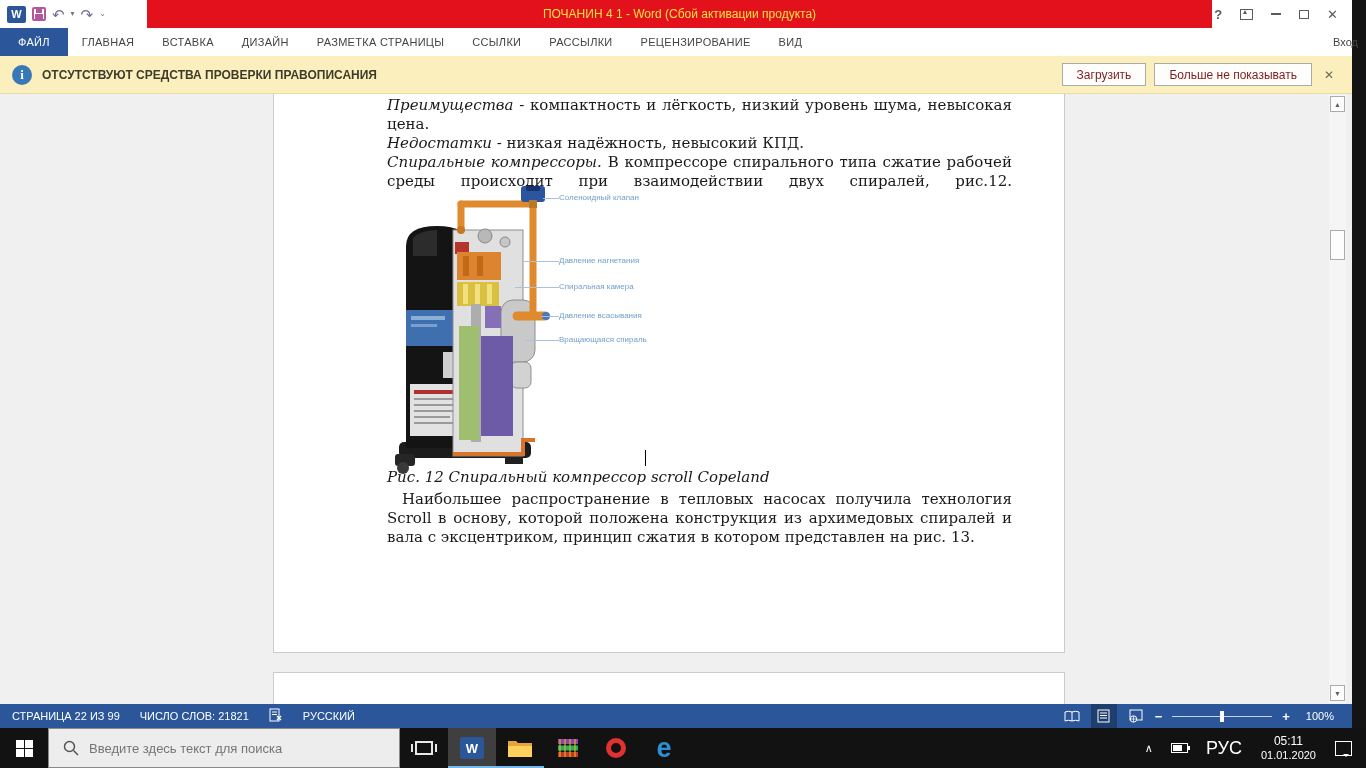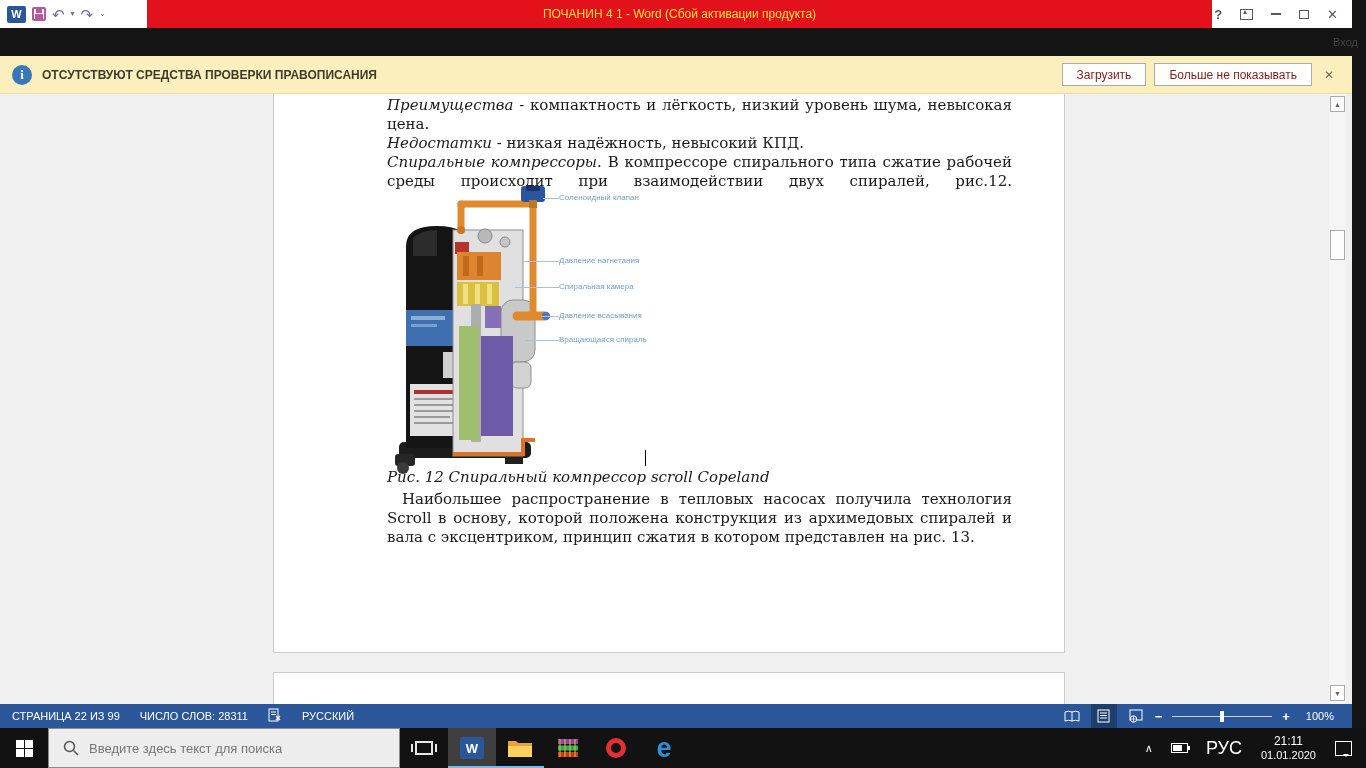--- a/index.html
+++ b/index.html
@@ -140,20 +140,31 @@
     <div class="title-text">ПОЧАНИН 4 1 -  Word (Сбой активации продукта)</div>
     <div class="wincontrols">
       <span class="wc" style="font-weight:bold">?</span>
       <span class="wc-ribbon"></span>
       <span class="wc-min"></span>
       <span class="wc-max"></span>
       <span class="wc">✕</span>
     </div>
   </div>
 
+  <div class="tabrow">
+    <div class="rtab active">ФАЙЛ</div>
+    <div class="rtab">ГЛАВНАЯ</div>
+    <div class="rtab">ВСТАВКА</div>
+    <div class="rtab">ДИЗАЙН</div>
+    <div class="rtab">РАЗМЕТКА СТРАНИЦЫ</div>
+    <div class="rtab">ССЫЛКИ</div>
+    <div class="rtab">РАССЫЛКИ</div>
+    <div class="rtab">РЕЦЕНЗИРОВАНИЕ</div>
+    <div class="rtab">ВИД</div>
+  </div>
   <div class="signin">Вход</div>
 
   <div class="warnbar">
     <div class="warn-ico">i</div>
     <div class="warn-title">ОТСУТСТВУЮТ СРЕДСТВА ПРОВЕРКИ ПРАВОПИСАНИЯ</div>
     <div class="warn-btns">
       <button class="warn-btn">Загрузить</button>
       <button class="warn-btn">Больше не показывать</button>
       <span class="warn-close">✕</span>
     </div>
@@ -255,21 +266,21 @@
         </div>
       <div class="sthumb"></div>
       <div class="sbtn" style="top:591px">
           <span>▼</span>
         </div>
     </div>
   </div>
 
   <div class="statusbar">
     <div class="sb-item" style="padding-left:12px">СТРАНИЦА 22 ИЗ 99</div>
-    <div class="sb-item">ЧИСЛО СЛОВ: 28311</div>
+    <div class="sb-item">ЧИСЛО СЛОВ: 21821</div>
     <div class="sb-item">
       <svg width="14" height="14" viewBox="0 0 14 14">
           <rect x="1" y="1" width="9" height="12" fill="none" stroke="#fff"></rect>
           <path d="M3 4 h5 M3 6.5 h5" stroke="#fff" stroke-width="1"></path>
           <path d="M8 8 l4 4 M12 8 l-4 4" stroke="#fff" stroke-width="1.4"></path>
         </svg>
     </div>
     <div class="sb-item">РУССКИЙ</div>
     <div class="sb-right">
       <div class="viewbtn">
@@ -343,21 +354,21 @@
         <span class="edge-e">e</span>
       </div>
 
     <div class="tb-tray">
       <div class="tray-item chev">∧</div>
       <div class="tray-item">
           <div class="battery"></div>
         </div>
       <div class="tray-item" style="font-size:18px">РУС</div>
       <div class="clock">
-        <div>21:11</div>
+        <div>05:11</div>
         <div class="date">01.01.2020</div>
       </div>
       <div class="tray-item" style="padding-right:14px">
           <div class="actioncenter"></div>
         </div>
     </div>
   </div>
 
 </div>
 

